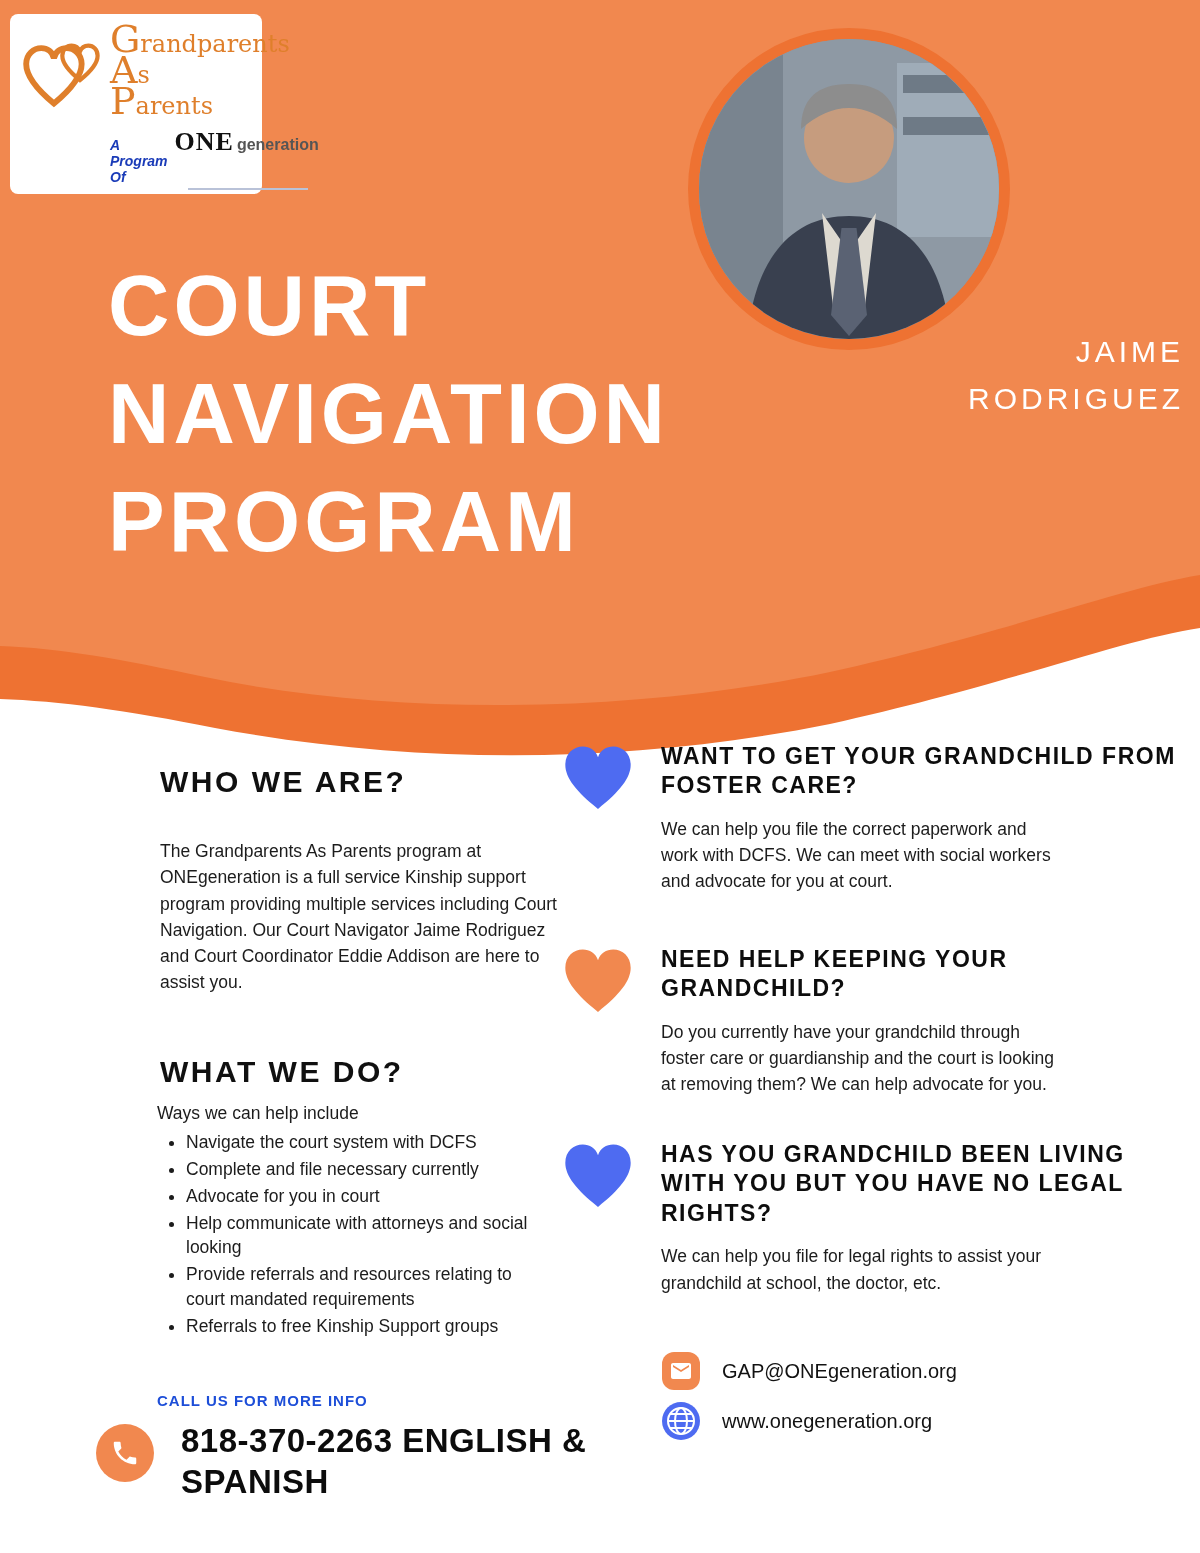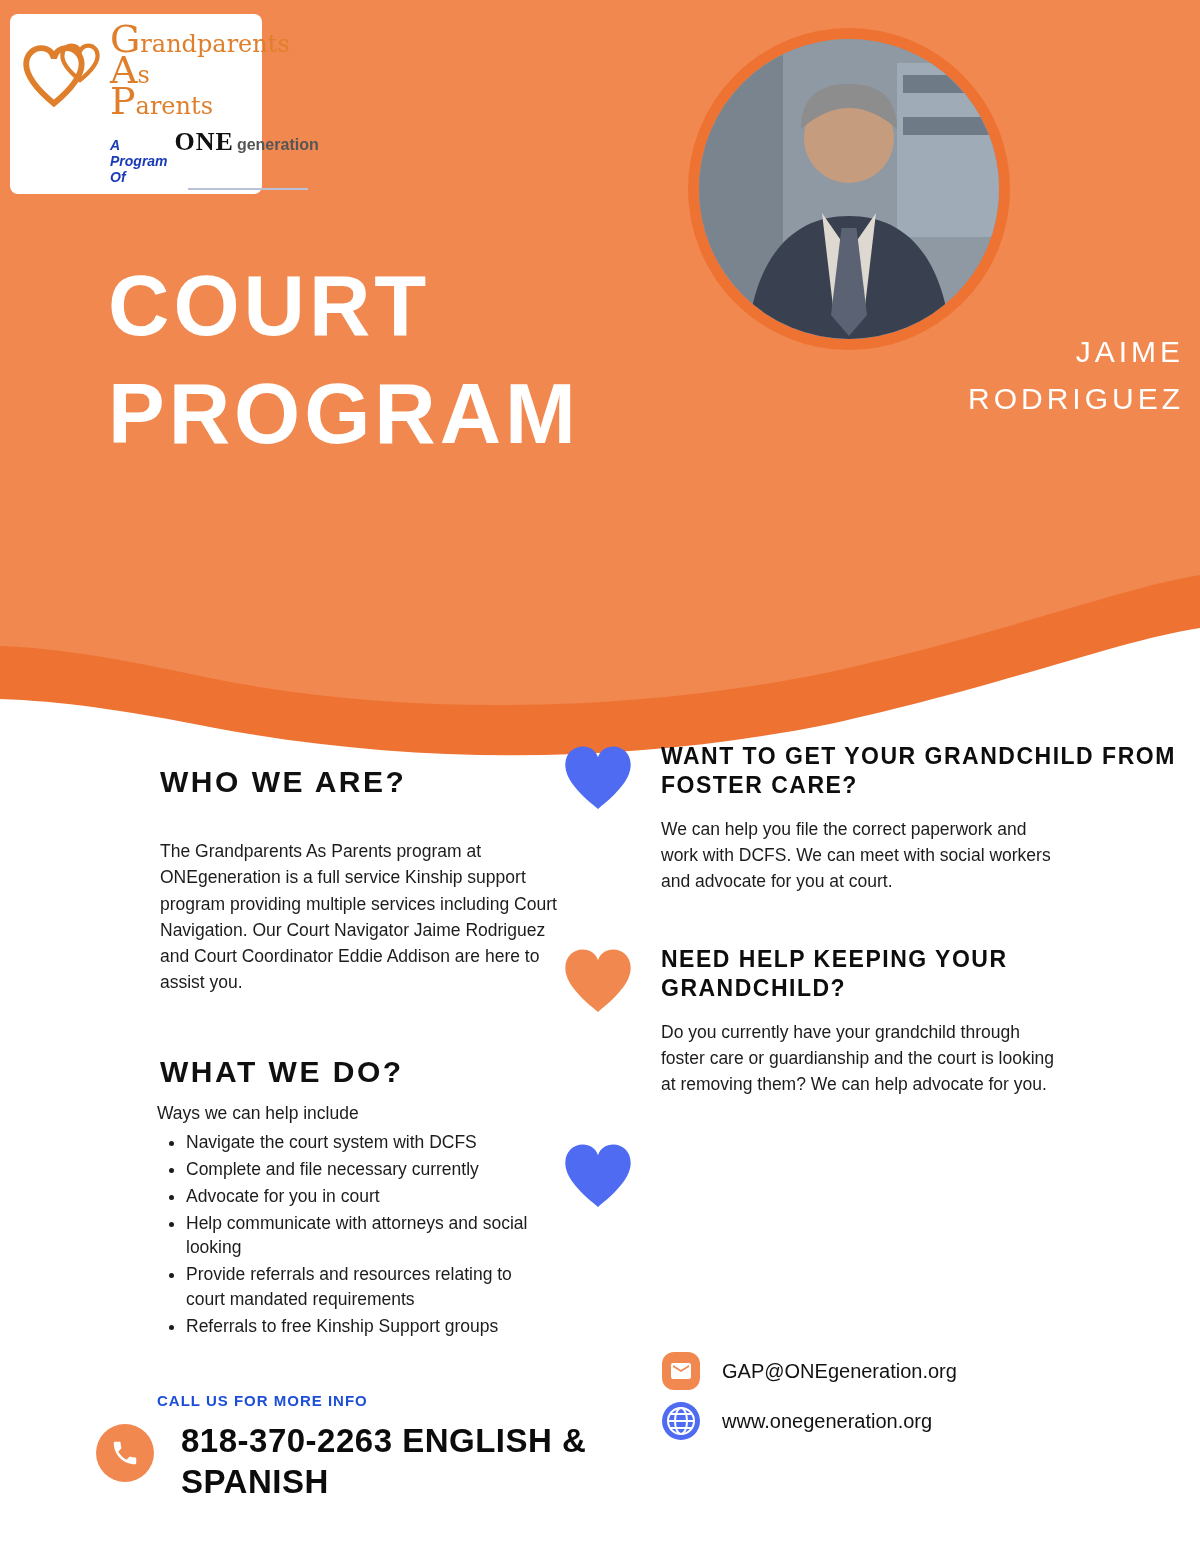--- a/index.html
+++ b/index.html
@@ -128,20 +128,21 @@
       <path d="M47.5 63 L52.5 63 L56 92 L50 99 L44 92 Z" fill="#5a6273"></path>
     </svg>
   </div>
   <div class="person-name">
     <div>JAIME</div>
     <div>RODRIGUEZ</div>
   </div>
 
   <h1 class="title">
     <div>COURT</div>
+    <div>NAVIGATION</div>
     <div>PROGRAM</div>
   </h1>
 
   <h2 class="sec-heading who-heading">WHO WE ARE?</h2>
   <p class="who-body">The Grandparents As Parents program at ONEgeneration is a full service Kinship support program providing multiple services including Court Navigation.  Our Court Navigator Jaime Rodriguez and Court Coordinator Eddie Addison are here to assist you.</p>
 
   <h2 class="sec-heading what-heading">WHAT WE DO?</h2>
   <p class="what-intro">Ways we can help include</p>
   <ul class="bullets">
     <li>Navigate the court system with DCFS</li>
@@ -179,20 +180,24 @@
     <div class="rcontent">
       <h3 class="rheading">NEED HELP KEEPING YOUR GRANDCHILD?</h3>
       <p class="rbody">Do you currently have your grandchild through foster care or guardianship and the court is looking at removing them?  We can help advocate for you.</p>
     </div>
   </div>
 
   <div class="rsection rs-2">
     <svg class="rheart" viewBox="0 0 100 92" aria-hidden="true">
       <path fill="var(--blue)" d="M50 88 C21 65 7 47 7 30 C7 15 18 6 30 6 C39 6 47 11 50 20 C53 11 61 6 70 6 C82 6 93 15 93 30 C93 47 79 65 50 88Z"></path>
     </svg>
+    <div class="rcontent">
+      <h3 class="rheading">HAS YOU GRANDCHILD BEEN LIVING WITH YOU BUT YOU HAVE NO LEGAL RIGHTS?</h3>
+      <p class="rbody">We can help you file for legal rights to assist your grandchild at school, the doctor, etc.</p>
+    </div>
   </div>
 
   <div class="contact-row contact-email">
     <div class="contact-badge">
       <svg viewBox="0 0 24 24" aria-hidden="true">
         <path fill="#ffffff" d="M20 4H4c-1.1 0-2 .9-2 2v12c0 1.1.9 2 2 2h16c1.1 0 2-.9 2-2V6c0-1.1-.9-2-2-2zm0 4-8 5-8-5V6l8 5 8-5v2z"></path>
       </svg>
     </div>
     <a href="#" class="contact-text">GAP@ONEgeneration.org</a>
   </div>

